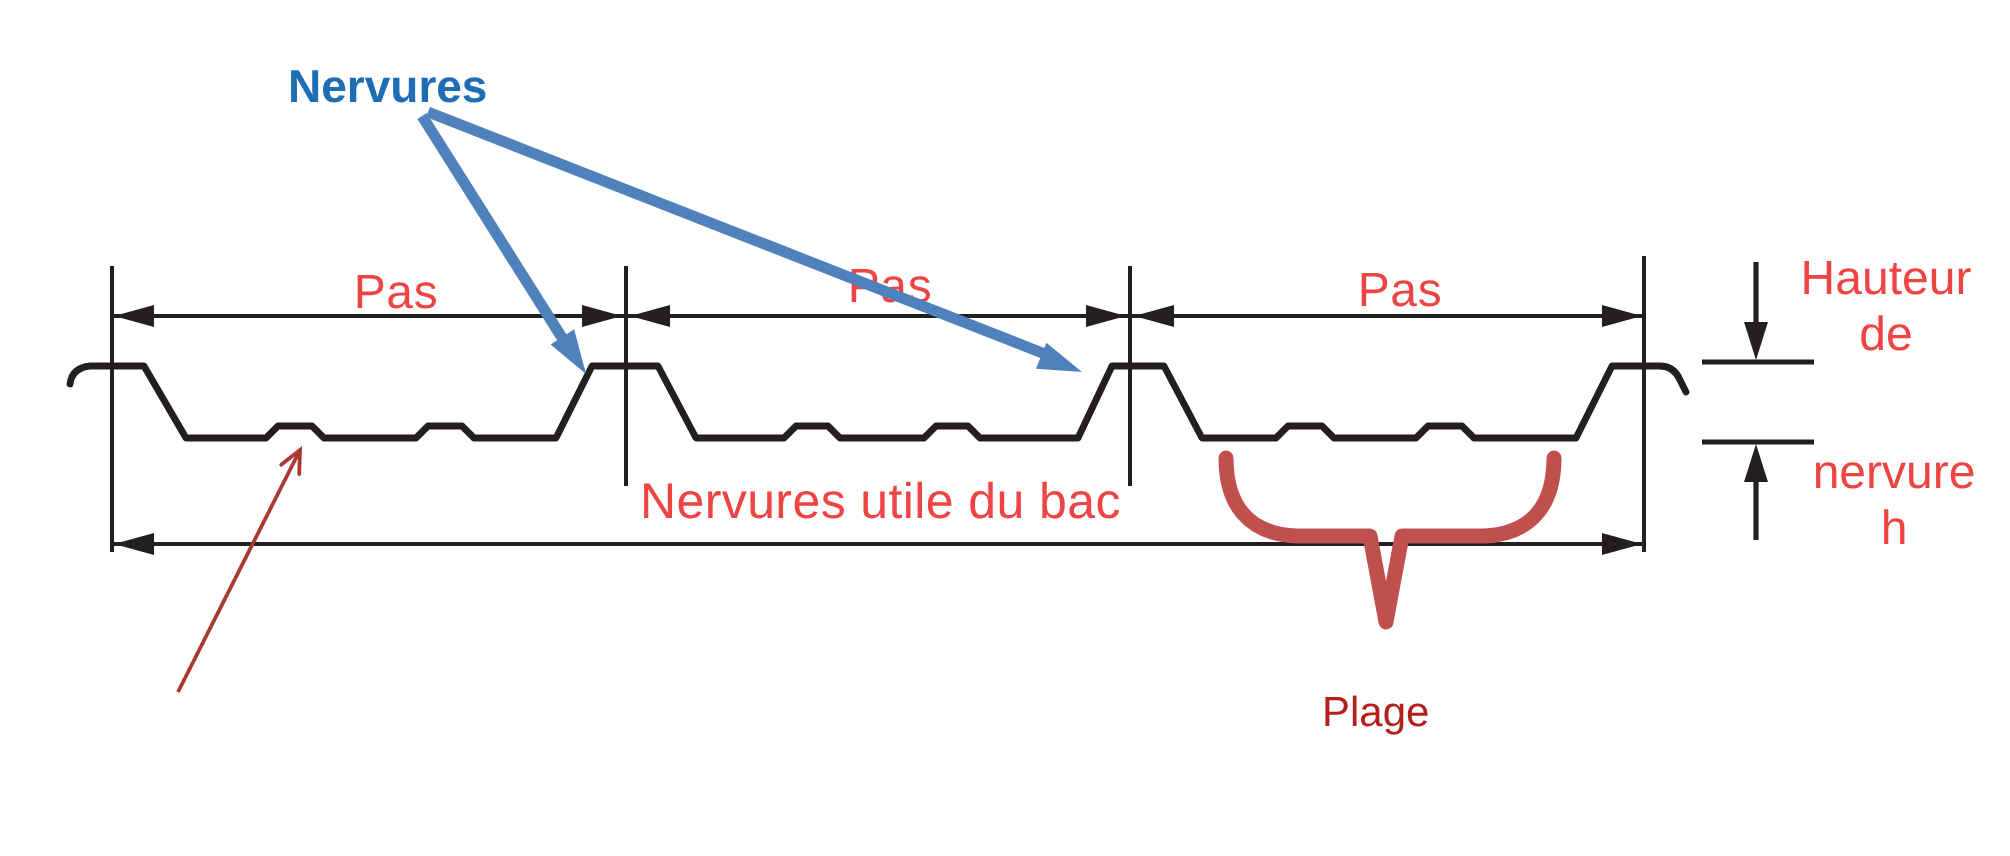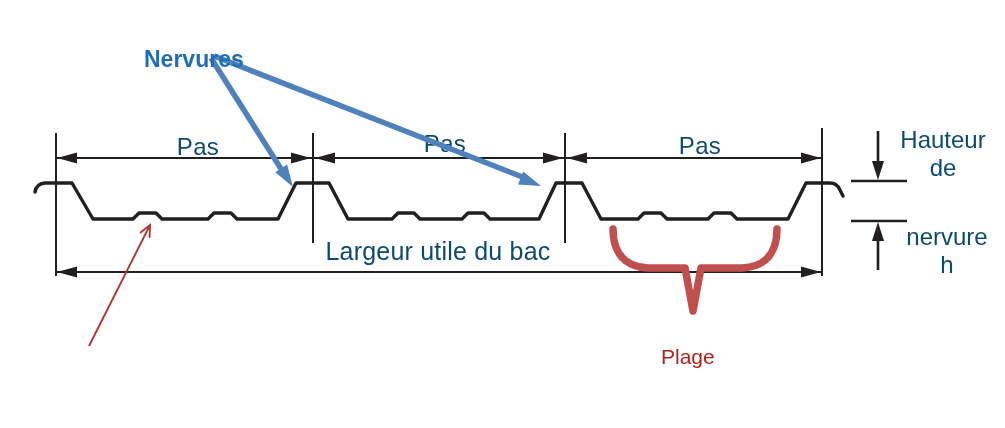--- a/index.html
+++ b/index.html
@@ -5,42 +5,42 @@
   :root{
     --background:#ffffff; --line:#231f20; --blue_label:#1f6eb5; --blue_arrow:#4f81bd;
     --red_label:#b32424; --red_arrow:#a93a32; --brace:#c0504d; --plage_label:#b2201e;
   }
   html,body{margin:0;padding:0;background:#fff;}
   #stage{
     position:relative; width:1005px; height:428px; background:var(--background);
     overflow:hidden; font-family:"Liberation Sans",sans-serif;
   }
   #diagram-svg{position:absolute;left:0;top:0;z-index:2;pointer-events:none;}
-  .lbl{position:absolute; z-index:1; color:#0c4a6e; white-space:nowrap;}
+  .lbl{position:absolute; z-index:1; color:#ef4444; white-space:nowrap;}
   .lbl span{display:block;}
-  #nervures{left:144px;top:30px;font-size:23px;font-weight:700;color:var(--blue_label);z-index:3;margin-top:16px;}
+  #nervures{left:144px;top:30px;font-size:23px;font-weight:700;color:var(--blue_label);z-index:3;}
   #pas1{left:158px;top:133px;width:80px;text-align:center;font-size:24px;letter-spacing:.3px;}
   #pas2{left:405px;top:130px;width:80px;text-align:center;font-size:24px;letter-spacing:.3px;}
   #pas3{left:660px;top:132px;width:80px;text-align:center;font-size:24px;letter-spacing:.3px;}
   #largeur{left:320px;top:237px;width:236px;text-align:center;font-size:25px;letter-spacing:.2px;}
   #hauteur{left:893px;top:126px;width:100px;text-align:center;font-size:24px;line-height:28px;}
   #nervureh{left:897px;top:223px;width:100px;text-align:center;font-size:24px;line-height:28px;}
   #raidisseur{left:74px;top:351px;font-size:21px;line-height:34px;color:var(--red_label);}
   #plage{left:661px;top:345px;font-size:21px;font-weight:400;color:var(--plage_label);z-index:3;}
 </style>
 </head>
 <body>
 
 <div id="stage">
 
   <div class="lbl" id="nervures">Nervures</div>
   <div class="lbl" id="pas1">Pas</div>
   <div class="lbl" id="pas2">Pas</div>
   <div class="lbl" id="pas3">Pas</div>
-  <div class="lbl" id="largeur">Largeur utile du bac</div>
+  <div class="lbl" id="largeur">Nervures utile du bac</div>
   <div class="lbl" id="nervureh">
     <span>nervure</span>
     <span>h</span>
   </div>
   <div class="lbl" id="hauteur">
     <span>Hauteur</span>
     <span>de</span>
   </div>
   <div class="lbl" id="plage">Plage</div>
 

